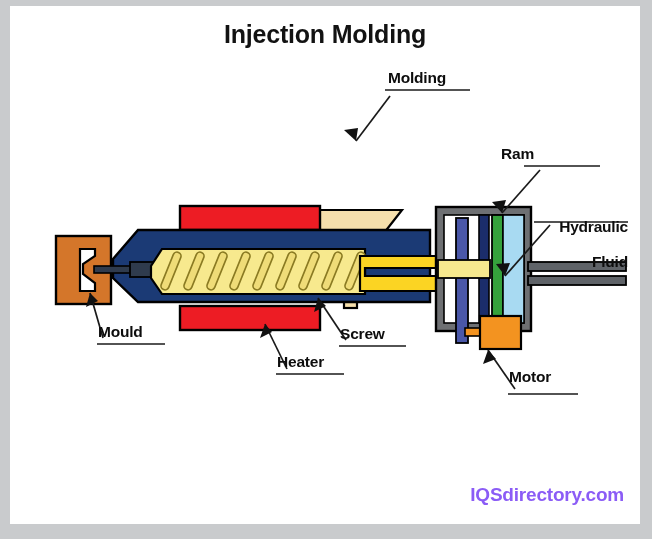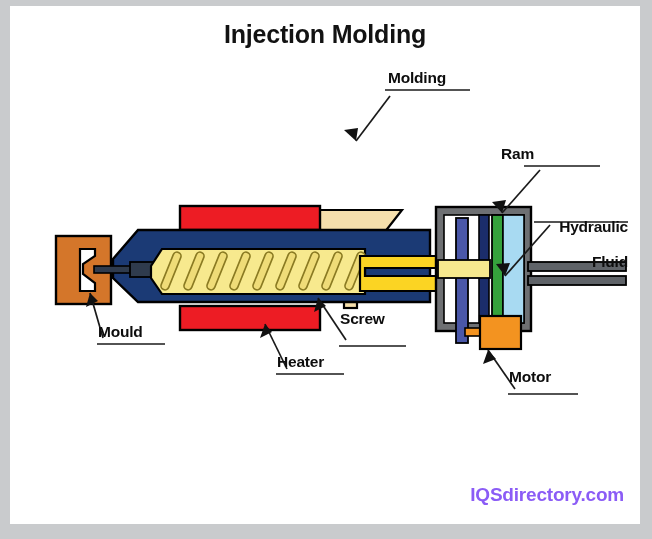--- a/index.html
+++ b/index.html
@@ -186,20 +186,20 @@
 
     <div class="lbl right" style="left:470px; top:195px; width:148px;">
       <span>Hydraulic</span><br>
       <span>Fluid</span>
     </div>
 
     <div class="lbl" style="left:88px; top:317px;">Mould</div>
 
     <div class="lbl" style="left:267px; top:347px;">Heater</div>
 
-    <div class="lbl" style="left:330px; top:304px;">Screw</div>
+    <div class="lbl" style="left:330px; top:319px;">Screw</div>
 
     <div class="lbl" style="left:499px; top:362px;">Motor</div>
 
     <div id="figure-footer">IQSdirectory.com</div>
 
   </div>
 </div>
 
 </body></html>

